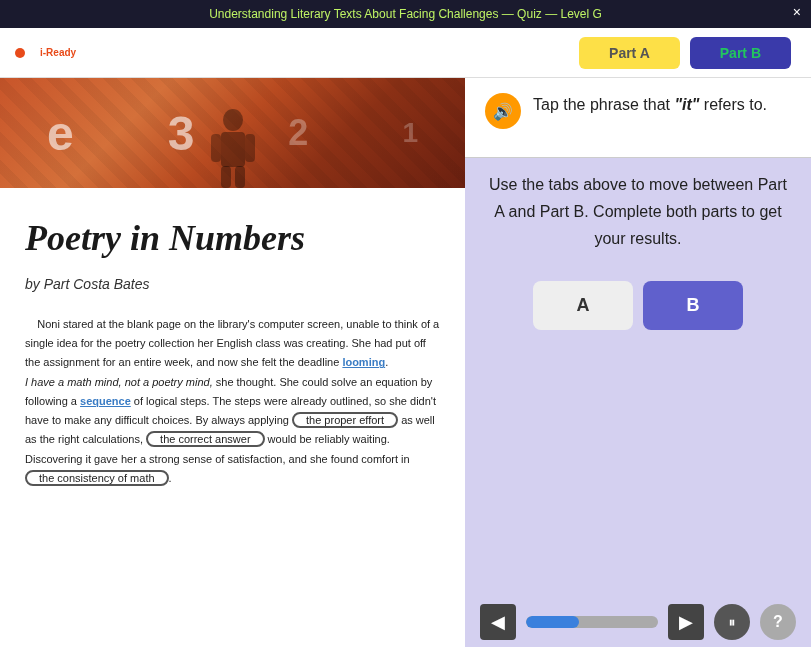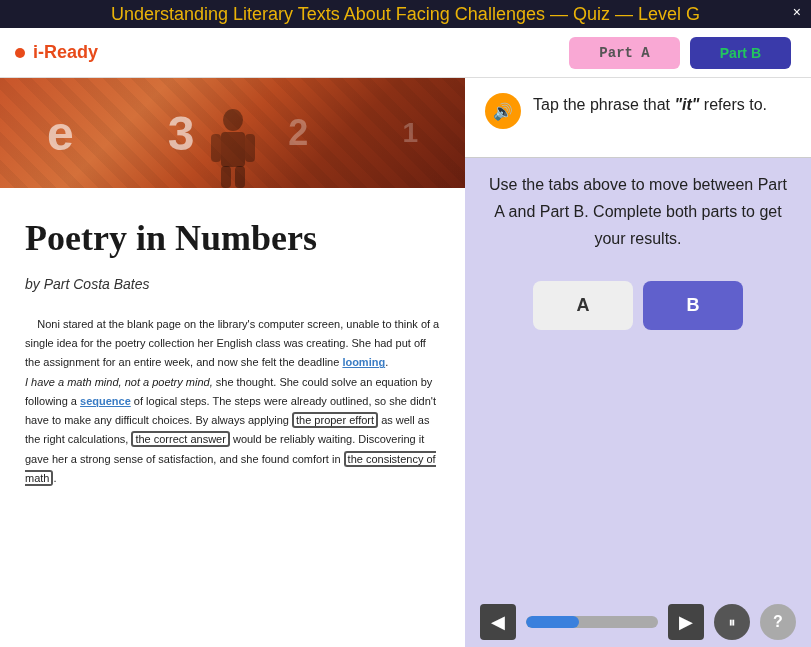--- a/index.html
+++ b/index.html
@@ -15,22 +15,22 @@
     
     .top-bar {
       background: #1a1a2e;
       height: 28px;
       display: flex;
       align-items: center;
       justify-content: center;
       position: relative;
     }
     .top-bar-title {
-      color: #eab308;
-      font-size: 18px;
+      color: #bef264;
+      font-size: 12px;
     }
     .close-btn {
       position: absolute;
       right: 10px;
       top: 4px;
       color: #fff;
       font-size: 14px;
       cursor: pointer;
       background: none;
       border: none;
@@ -41,22 +41,22 @@
       display: flex;
       height: 50px;
       background: #fff;
       border-bottom: 1px solid #ddd;
       align-items: center;
     }
     .iready-logo {
       padding: 0 15px;
       display: flex;
       align-items: center;
-      gap: 8px;
-      font-size: 18px;
+      gap: 15px;
+      font-size: 10px;
       font-weight: bold;
       color: #e84b1a;
       min-width: 120px;
     }
     .iready-logo .dot {
       width: 10px;
       height: 10px;
       background: #e84b1a;
       border-radius: 50%;
     }
@@ -69,23 +69,22 @@
     }
     .tab-btn {
       padding: 8px 30px;
       border-radius: 6px;
       font-size: 14px;
       font-weight: bold;
       cursor: pointer;
       border: none;
     }
     .tab-btn.inactive {
-      background: #f9a8d4;
+      background: #fde047;
       color: #555;
-      font-family: Liberation Mono, monospace;
     }
     .tab-btn.active {
       background: #3a3aaa;
       color: #22c55e;
     }
 
     
     .main-container {
       display: flex;
       height: calc(647px - 78px);
@@ -142,20 +141,21 @@
       line-height: 1.7;
       color: #222;
     }
 
     .poem-title {
       font-size: 36px;
       font-weight: bold;
       color: #1a1a1a;
       margin-bottom: 4px;
       font-family: Georgia, serif;
+      font-style: italic;
     }
     .poem-author {
       font-style: italic;
       font-size: 14px;
       color: #333;
       margin-bottom: 18px;
     }
 
     .body-text {
       font-size: 11px;
@@ -167,22 +167,22 @@
     }
 
     .highlight-word {
       color: #3a7cc4;
       font-weight: bold;
       text-decoration: underline;
     }
 
     .boxed-phrase {
       border: 2px solid #555;
-      border-radius: 3px;
-      padding: 0 2px;
+      border-radius: 10px;
+      padding: 0 12px;
       display: inline;
     }
 
     
     .right-panel {
       flex: 1;
       background: #d4d0f0;
       display: flex;
       flex-direction: column;
     }

